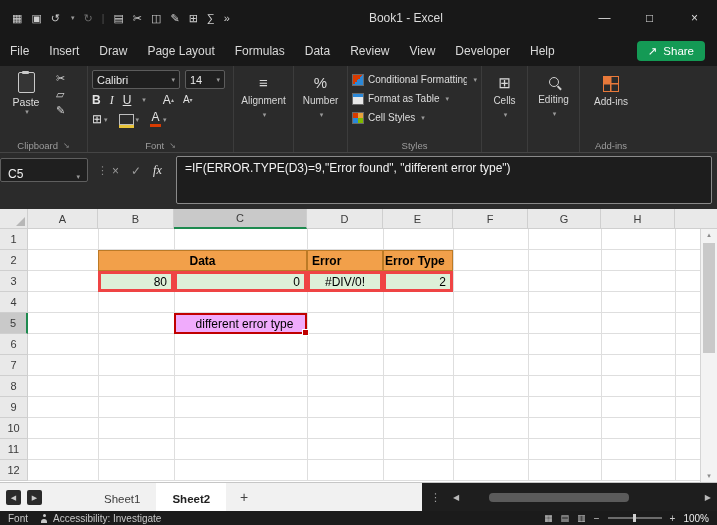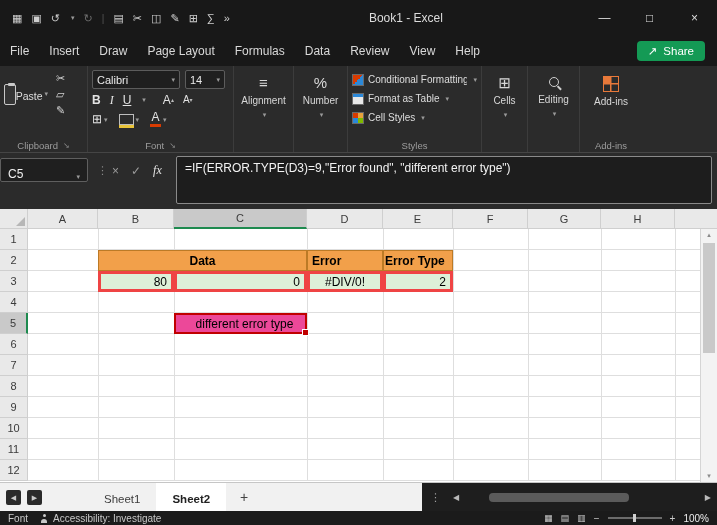--- a/index.html
+++ b/index.html
@@ -28,21 +28,21 @@
 
   
   .ribbon{position:absolute;top:66px;left:0;right:0;height:86px;background:#2b2b2b;
           display:flex;color:#dedede;}
   .rgroup{position:relative;border-right:1px solid #3c3c3c;box-sizing:border-box;padding:4px 4px 13px;}
   .glabel{position:absolute;bottom:1px;left:0;right:0;text-align:center;font-size:9.5px;color:#9d9d9d;
           display:flex;justify-content:center;gap:5px;align-items:center;}
   .launch{font-size:8px;color:#8a8a8a;}
   .g-clip{width:88px;}
   .cliprow{display:flex;gap:8px;}
-  .paste-btn{display:flex;flex-direction:row;align-items:center;width:44px;padding-top:2px;}
+  .paste-btn{display:flex;flex-direction:column;align-items:center;width:44px;padding-top:2px;}
   .clip-icon{width:15px;height:19px;border:1px solid #c9c9c9;border-radius:2px;position:relative;background:#353535;}
   .clip-icon:before{content:"";position:absolute;top:-2px;left:3px;width:7px;height:3px;background:#c9c9c9;border-radius:1px;}
   .blabel{font-size:10.5px;margin-top:3px;}
   .mini-col{display:flex;flex-direction:column;gap:5px;padding-top:3px;}
   .sicon{font-size:11px;color:#cfcfcf;line-height:1;}
 
   .g-font{width:146px;}
   .frow{display:flex;align-items:center;gap:5px;margin-bottom:5px;}
   .combo{background:#1f1f1f;border:1px solid #5c5c5c;border-radius:2px;font-size:11px;color:#eaeaea;
          padding:1px 4px;display:flex;justify-content:space-between;align-items:center;height:15px;box-sizing:content-box;}
@@ -108,21 +108,21 @@
          font-size:11px;color:#3a3a3a;display:flex;align-items:center;justify-content:center;}
   .row-h.sel{background:#C9C9C9;border-right:2px solid #1E8A4F;}
   .rows{position:absolute;left:28px;top:0;right:17px;}
   .grid-row{height:21px;box-sizing:border-box;border-bottom:1px solid #DEDEDE;}
   .vl{position:absolute;top:0;bottom:1px;width:1px;background:#DEDEDE;}
   .ov{position:absolute;height:21px;box-sizing:border-box;font-size:12px;color:#000;
       display:flex;align-items:center;padding:0 4px;}
   .c-orange{background:#F2A04A;border:1px solid #BC7A26;font-weight:bold;}
   .c-green{background:#DDF0D8;border:3px solid #ef4444;}
   .jc{justify-content:center;}.jl{justify-content:flex-start;}.jr{justify-content:flex-end;}
-  .result{background:#ec4899;border:2px solid #C00000;justify-content:center;padding-left:12px;}
+  .result{background:#f0abfc;border:2px solid #C00000;justify-content:center;padding-left:12px;}
   .result:after{content:"";position:absolute;right:-4px;bottom:-4px;width:5px;height:5px;background:#C00000;border:1px solid #fff;}
   .vscroll{position:absolute;right:0;top:0;bottom:0;width:17px;background:#F3F3F3;border-left:1px solid #D5D5D5;box-sizing:border-box;}
   .varrow{position:absolute;left:0;right:0;text-align:center;font-size:7px;color:#8a8a8a;}
   .varrow.up{top:2px;}.varrow.dn{bottom:2px;}
   .vthumb{position:absolute;left:2px;right:2px;top:14px;height:110px;background:#C9C9C9;}
 
   
   .tabstrip{position:absolute;top:482px;left:0;right:0;height:29px;background:#F1F1F1;border-top:1px solid #C6C6C6;box-sizing:border-box;}
   .tnav{position:absolute;left:6px;top:7px;display:flex;gap:6px;}
   .navbtn{width:15px;height:15px;background:#2a2a2a;color:#c9c9c9;font-size:7px;display:flex;align-items:center;justify-content:center;border-radius:2px;}
@@ -181,20 +181,21 @@
 
   <div class="menubar">
     <div class="mtab">File</div>
     <div class="mtab">Insert</div>
     <div class="mtab">Draw</div>
     <div class="mtab">Page Layout</div>
     <div class="mtab">Formulas</div>
     <div class="mtab">Data</div>
     <div class="mtab">Review</div>
     <div class="mtab">View</div>
+    <div class="mtab">Developer</div>
     <div class="mtab">Help</div>
     <div class="share">
       <span>↗</span>
       <span>Share</span>
     </div>
   </div>
 
   <div class="ribbon">
 
     <div class="rgroup g-clip">

